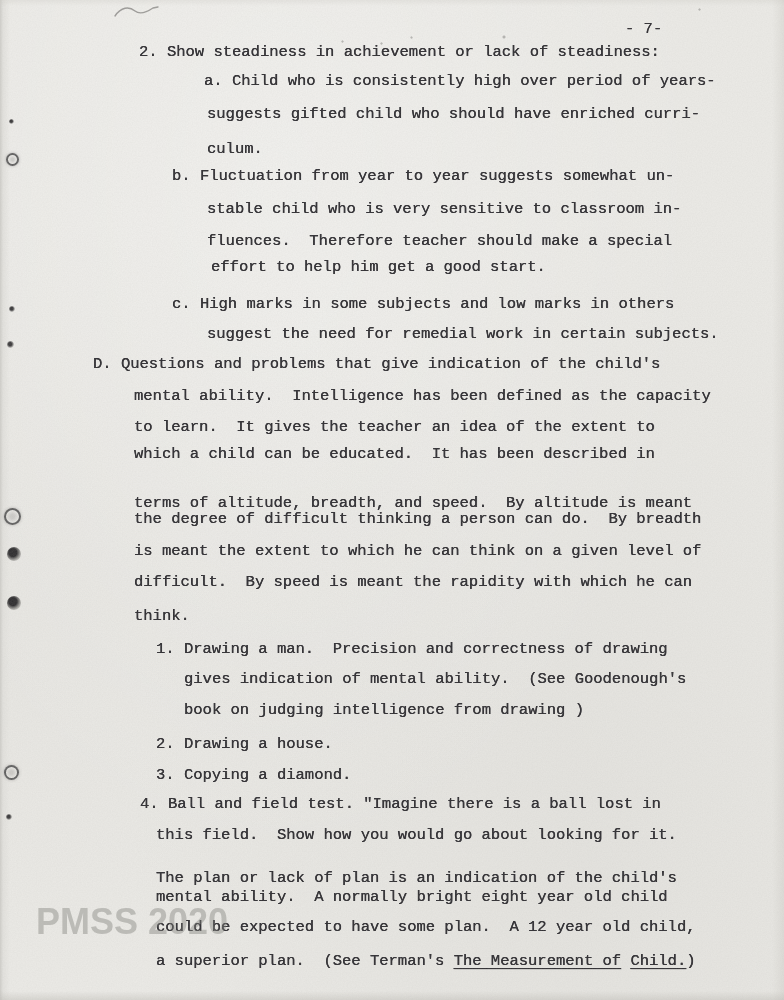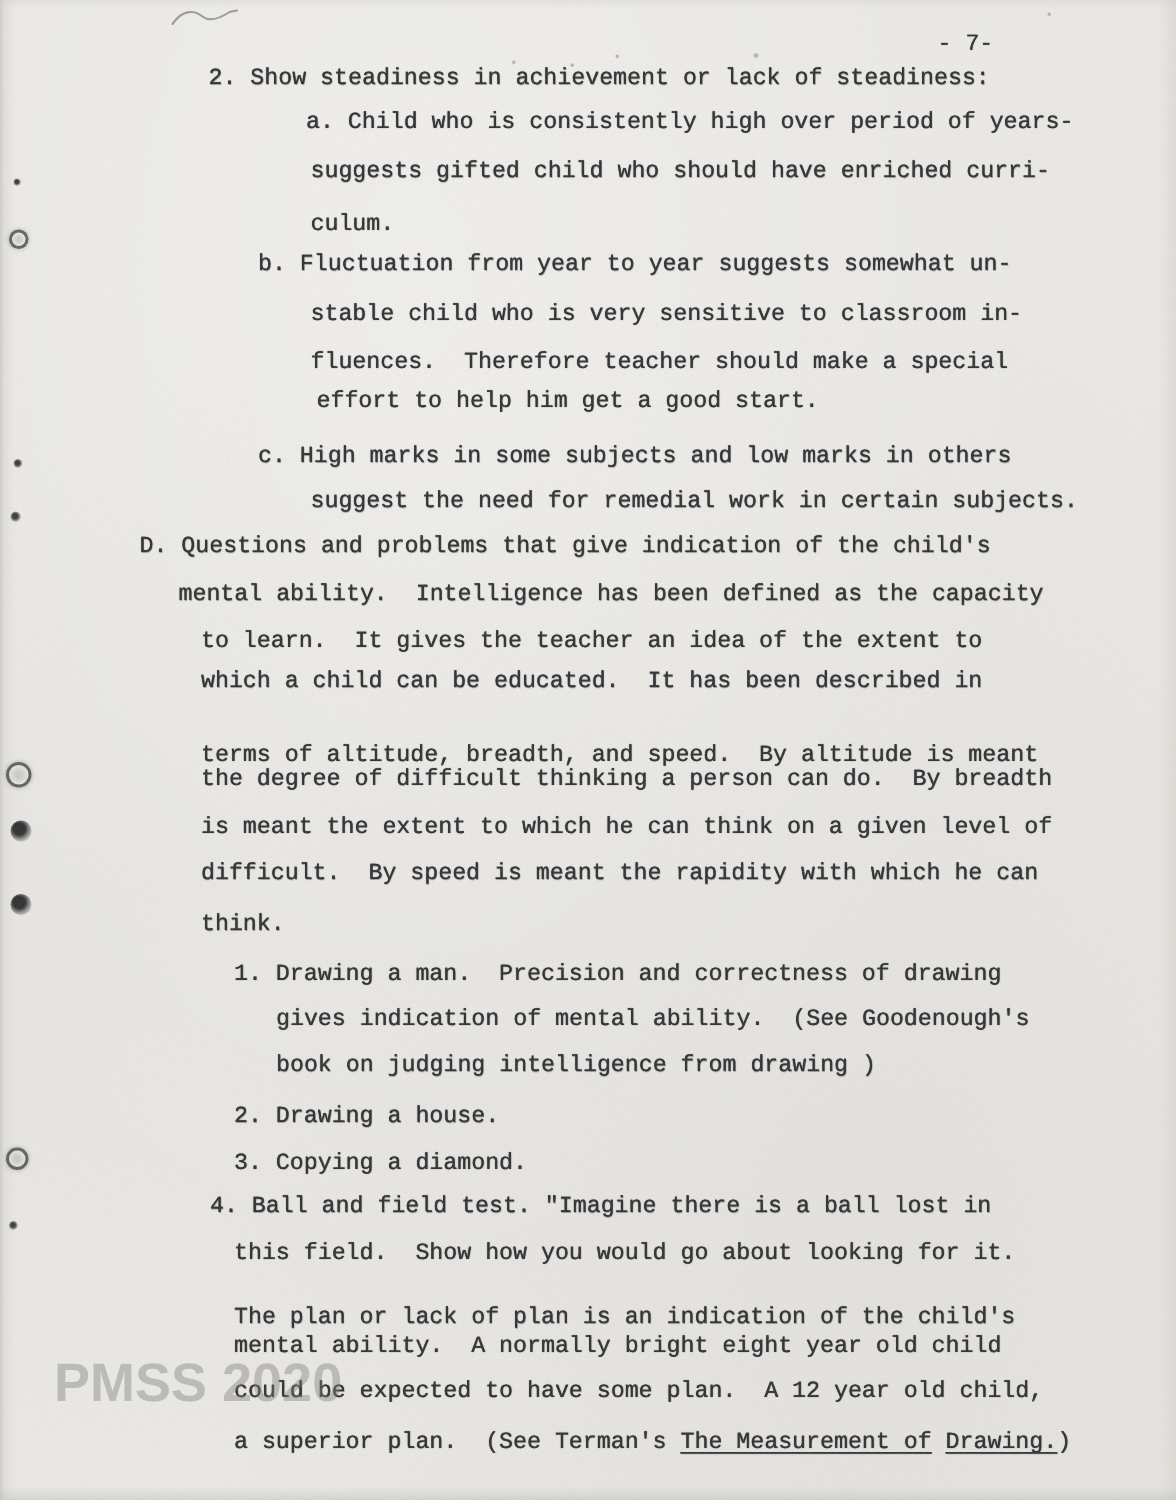--- a/index.html
+++ b/index.html
@@ -73,39 +73,39 @@
     <div class="line" style="left: 172px; top: 74px; margin-left: 32px;"><span>a. Child who is consistently high over period of years-</span></div>
     <div class="line" style="left: 207px; top: 107px;"><span>suggests gifted child who should have enriched curri-</span></div>
     <div class="line" style="left: 207px; top: 142px;"><span>culum.</span></div>
     <div class="line" style="left: 172px; top: 169px; text-align: center;"><span>b. Fluctuation from year to year suggests somewhat un-</span></div>
     <div class="line" style="left: 207px; top: 202px;"><span>stable child who is very sensitive to classroom in-</span></div>
     <div class="line" style="left: 207px; top: 234px;"><span>fluences.  Therefore teacher should make a special</span></div>
     <div class="line" style="left: 211px; top: 248px; margin-top: 12px;"><span>effort to help him get a good start.</span></div>
     <div class="line" style="left: 172px; top: 297px;"><span>c. High marks in some subjects and low marks in others</span></div>
     <div class="line" style="left: 207px; top: 327px;"><span>suggest the need for remedial work in certain subjects.</span></div>
     <div class="line" style="left: 93px; top: 357px;"><span>D. Questions and problems that give indication of the child's</span></div>
-    <div class="line" style="left: 119px; top: 389px; text-align: center;"><span>mental ability.  Intelligence has been defined as the capacity</span></div>
+    <div class="line" style="left: 134px; top: 389px; text-align: center;"><span>mental ability.  Intelligence has been defined as the capacity</span></div>
     <div class="line" style="left: 134px; top: 420px;"><span>to learn.  It gives the teacher an idea of the extent to</span></div>
     <div class="line" style="left: 134px; top: 447px;"><span>which a child can be educated.  It has been described in</span></div>
     <div class="line" style="left: 134px; top: 496px;"><span>terms of altitude, breadth, and speed.  By altitude is meant</span></div>
     <div class="line" style="left: 134px; top: 512px; text-align: right;"><span>the degree of difficult thinking a person can do.  By breadth</span></div>
     <div class="line" style="left: 134px; top: 544px;"><span>is meant the extent to which he can think on a given level of</span></div>
     <div class="line" style="left: 134px; top: 575px;"><span>difficult.  By speed is meant the rapidity with which he can</span></div>
     <div class="line" style="left: 134px; top: 609px;"><span>think.</span></div>
     <div class="line" style="left: 156px; top: 642px;"><span>1. Drawing a man.  Precision and correctness of drawing</span></div>
     <div class="line" style="left: 184px; top: 672px;"><span>gives indication of mental ability.  (See Goodenough's</span></div>
     <div class="line" style="left: 184px; top: 703px;"><span>book on judging intelligence from drawing )</span></div>
     <div class="line" style="left: 156px; top: 737px;"><span>2. Drawing a house.</span></div>
     <div class="line" style="left: 156px; top: 768px;"><span>3. Copying a diamond.</span></div>
     <div class="line" style="left: 140px; top: 797px;"><span>4. Ball and field test. "Imagine there is a ball lost in</span></div>
     <div class="line" style="left: 156px; top: 828px;"><span>this field.  Show how you would go about looking for it.</span></div>
     <div class="line" style="left: 156px; top: 859px; margin-top: 12px;"><span>The plan or lack of plan is an indication of the child's</span></div>
     <div class="line" style="left: 156px; top: 890px;"><span>mental ability.  A normally bright eight year old child</span></div>
     <div class="line" style="left: 156px; top: 920px;"><span>could be expected to have some plan.  A 12 year old child,</span></div>
-    <div class="line" style="left: 156px; top: 954px;"><span>a superior plan.  (See Terman's </span><span class="u">The Measurement of</span><span> </span><span class="u">Drawing.</span><span>)</span></div>
+    <div class="line" style="left: 156px; top: 954px;"><span>a superior plan.  (See Terman's </span><span class="u">The Measurement of</span><span> </span><span class="u">Child.</span><span>)</span></div>
   </div>
 <div id="marks">
     <div class="mark speck" style="left: 9px; top: 119px; width: 5px; height: 5px;"></div>
     <div class="mark ring" style="left: 6px; top: 153px; width: 9px; height: 9px;"></div>
     <div class="mark speck" style="left: 9px; top: 306px; width: 6px; height: 6px;"></div>
     <div class="mark speck" style="left: 7px; top: 341px; width: 7px; height: 7px;"></div>
     <div class="mark ring" style="left: 4px; top: 508px; width: 13px; height: 13px;"></div>
     <div class="mark blob" style="left: 7px; top: 547px; width: 14px; height: 14px;"></div>
     <div class="mark blob" style="left: 7px; top: 596px; width: 14px; height: 14px;"></div>
     <div class="mark ring" style="left: 4px; top: 765px; width: 11px; height: 11px;"></div>

